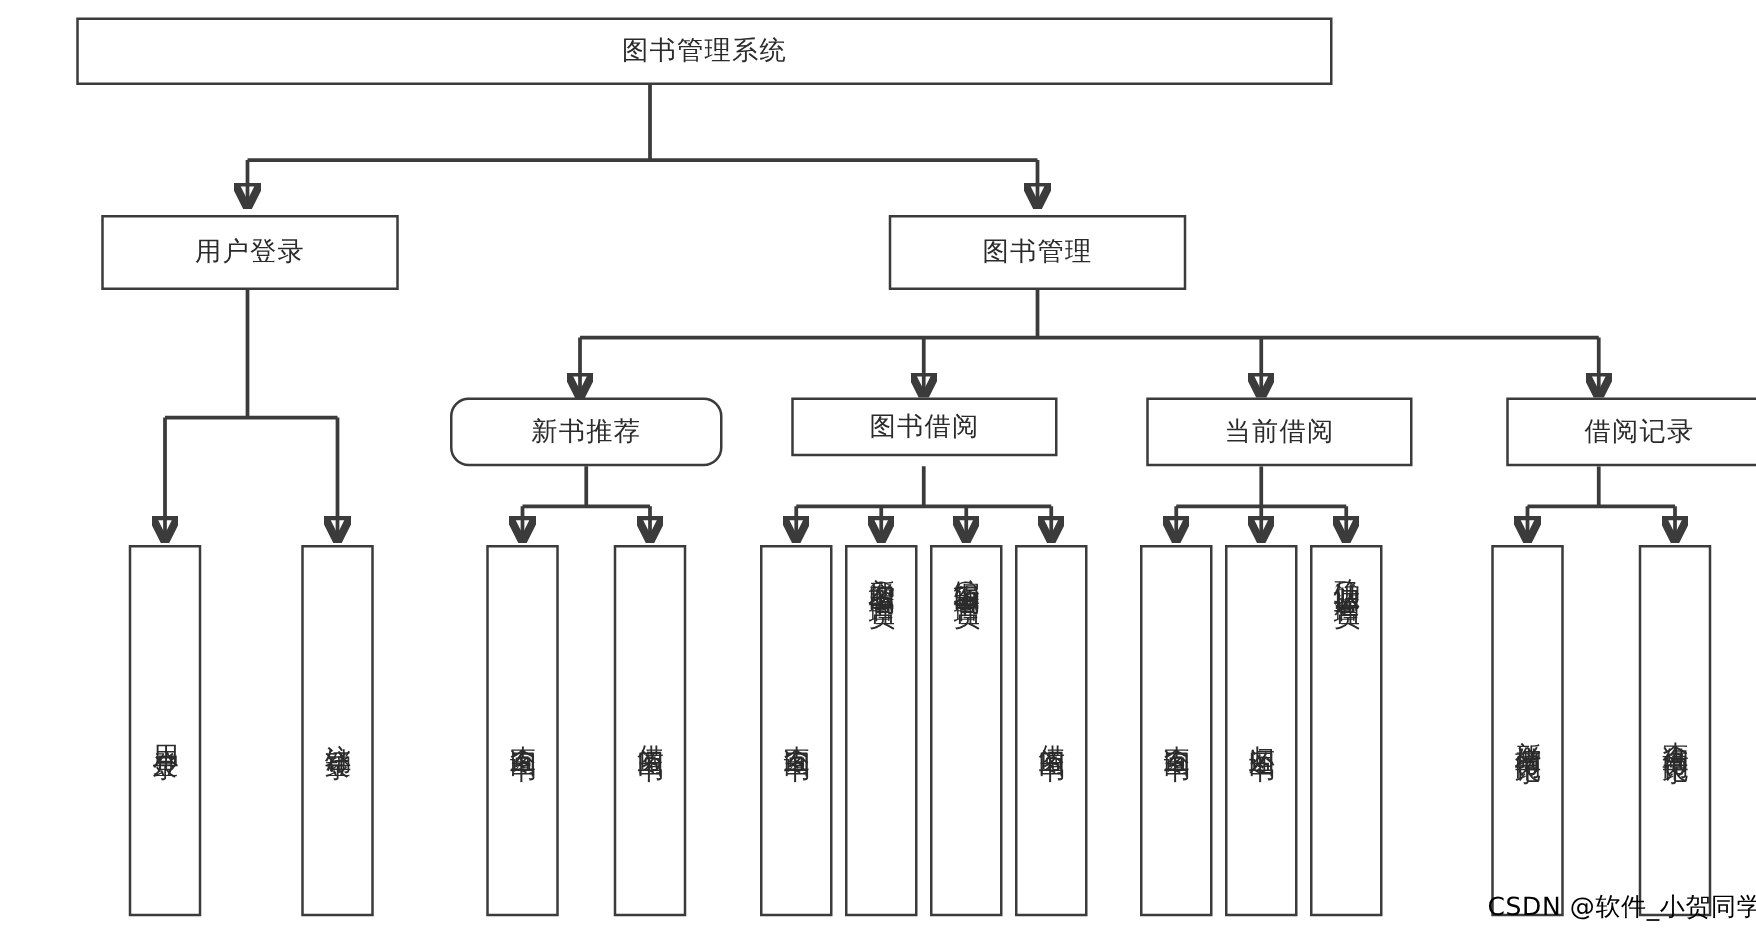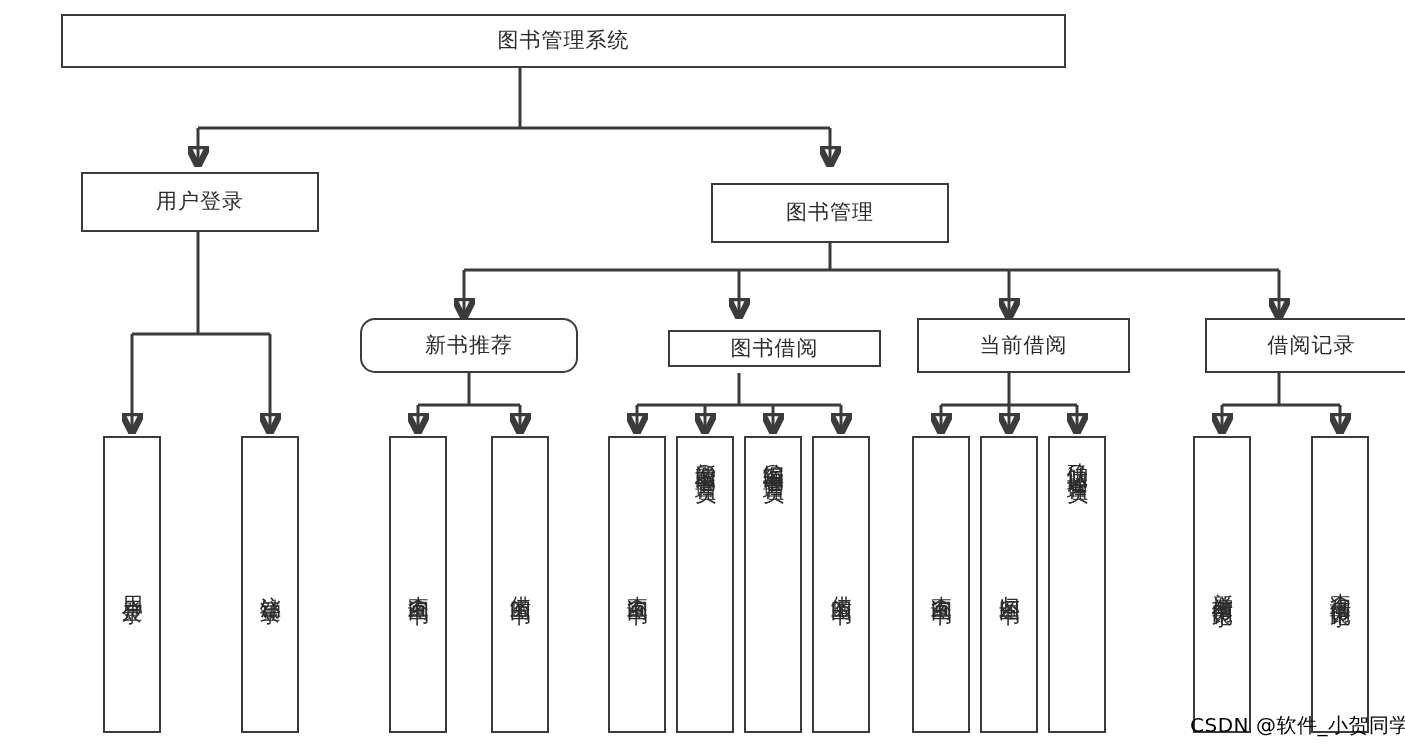--- a/index.html
+++ b/index.html
@@ -121,28 +121,28 @@
     <path d="M 1340 405 L 1340 432" marker-end="url(#arrow)"></path>
   </svg>
 
   <div class="node-box" style="left:17px;top:14px;width:1005px;height:54px;margin-left:44px;">
     <span class="node-label">图书管理系统</span>
   </div>
 
   <div class="node-box" style="left:81px;top:172px;width:238px;height:60px;">
     <span class="node-label">用户登录</span>
   </div>
-  <div class="node-box" style="left:711px;top:172px;width:238px;height:60px;margin-top:11px;">
+  <div class="node-box" style="left:711px;top:172px;width:238px;height:60px;">
     <span class="node-label">图书管理</span>
   </div>
 
   <div class="node-box" style="left:360px;top:318px;width:218px;height:55px;border-radius:15px;">
     <span class="node-label">新书推荐</span>
   </div>
-  <div class="node-box" style="left:633px;top:330px;width:213px;height:37px;margin-left:35px;">
+  <div class="node-box" style="left:633px;top:318px;width:213px;height:47px;">
     <span class="node-label">图书借阅</span>
   </div>
   <div class="node-box" style="left:902px;top:318px;width:213px;height:55px;margin-left:15px;">
     <span class="node-label">当前借阅</span>
   </div>
   <div class="node-box" style="left:1205px;top:318px;width:213px;height:55px;">
     <span class="node-label">借阅记录</span>
   </div>
 
   <div class="node-box leaf leaf-mid" style="left:103px;top:436px;width:58px;height:297px;">

